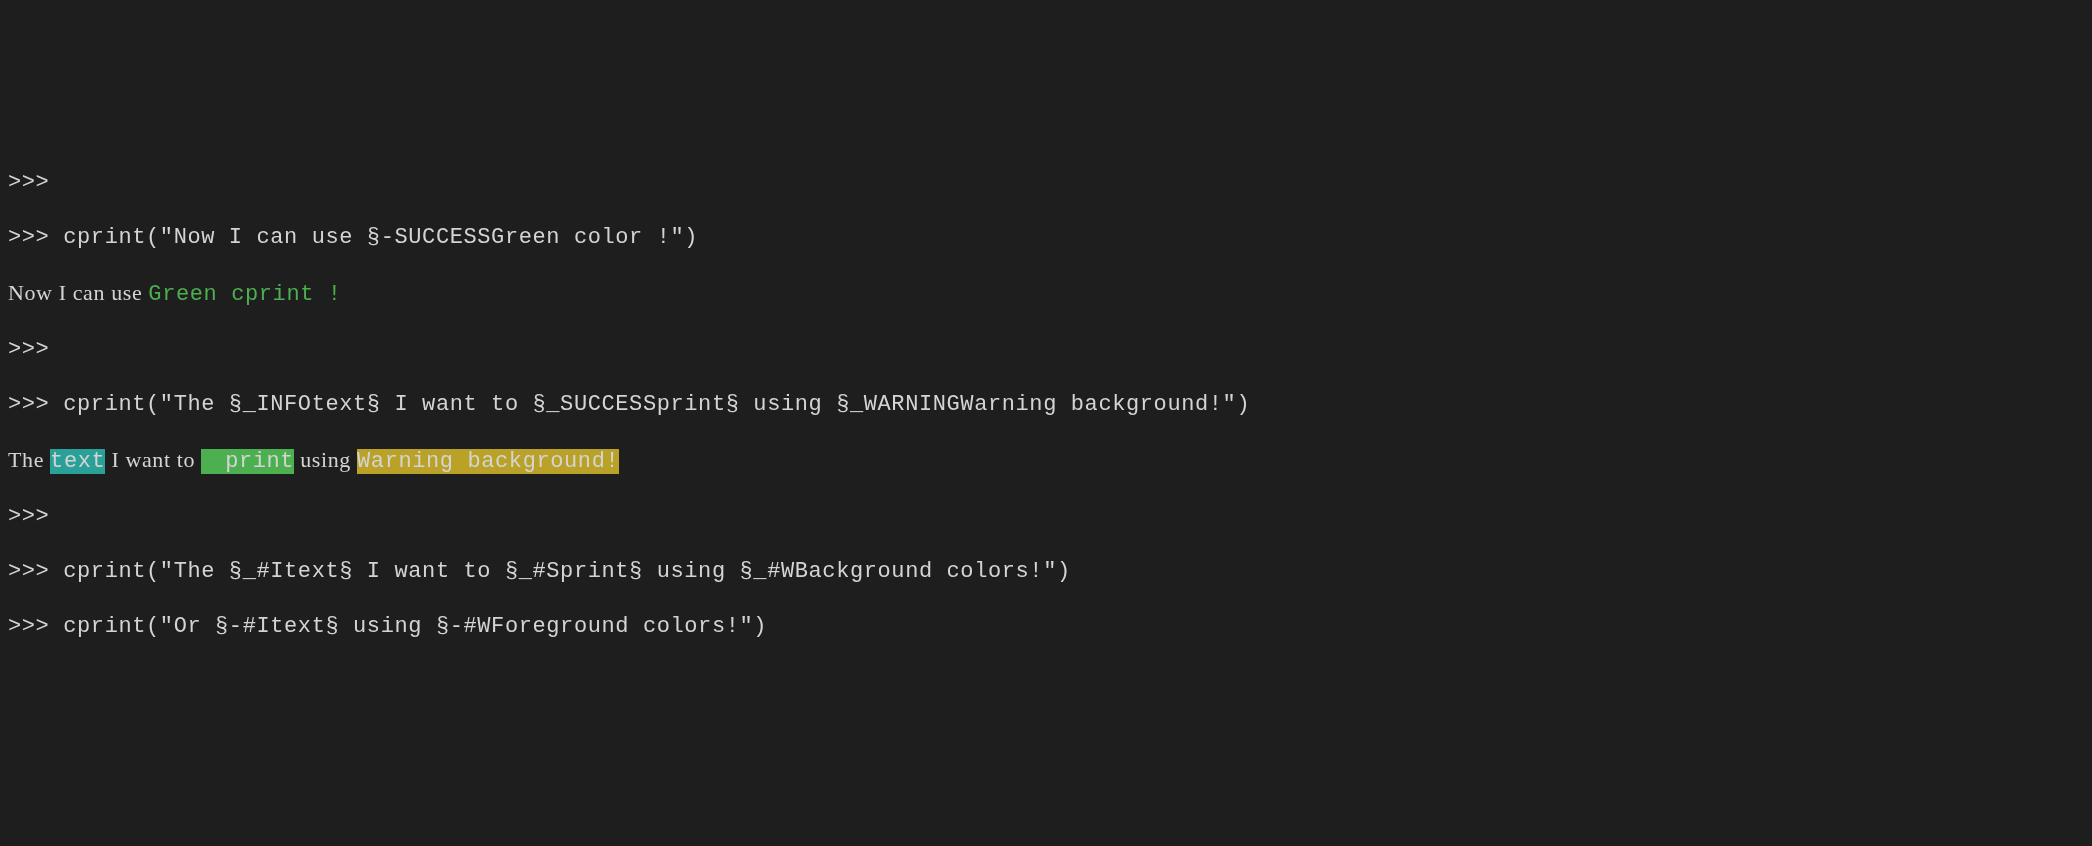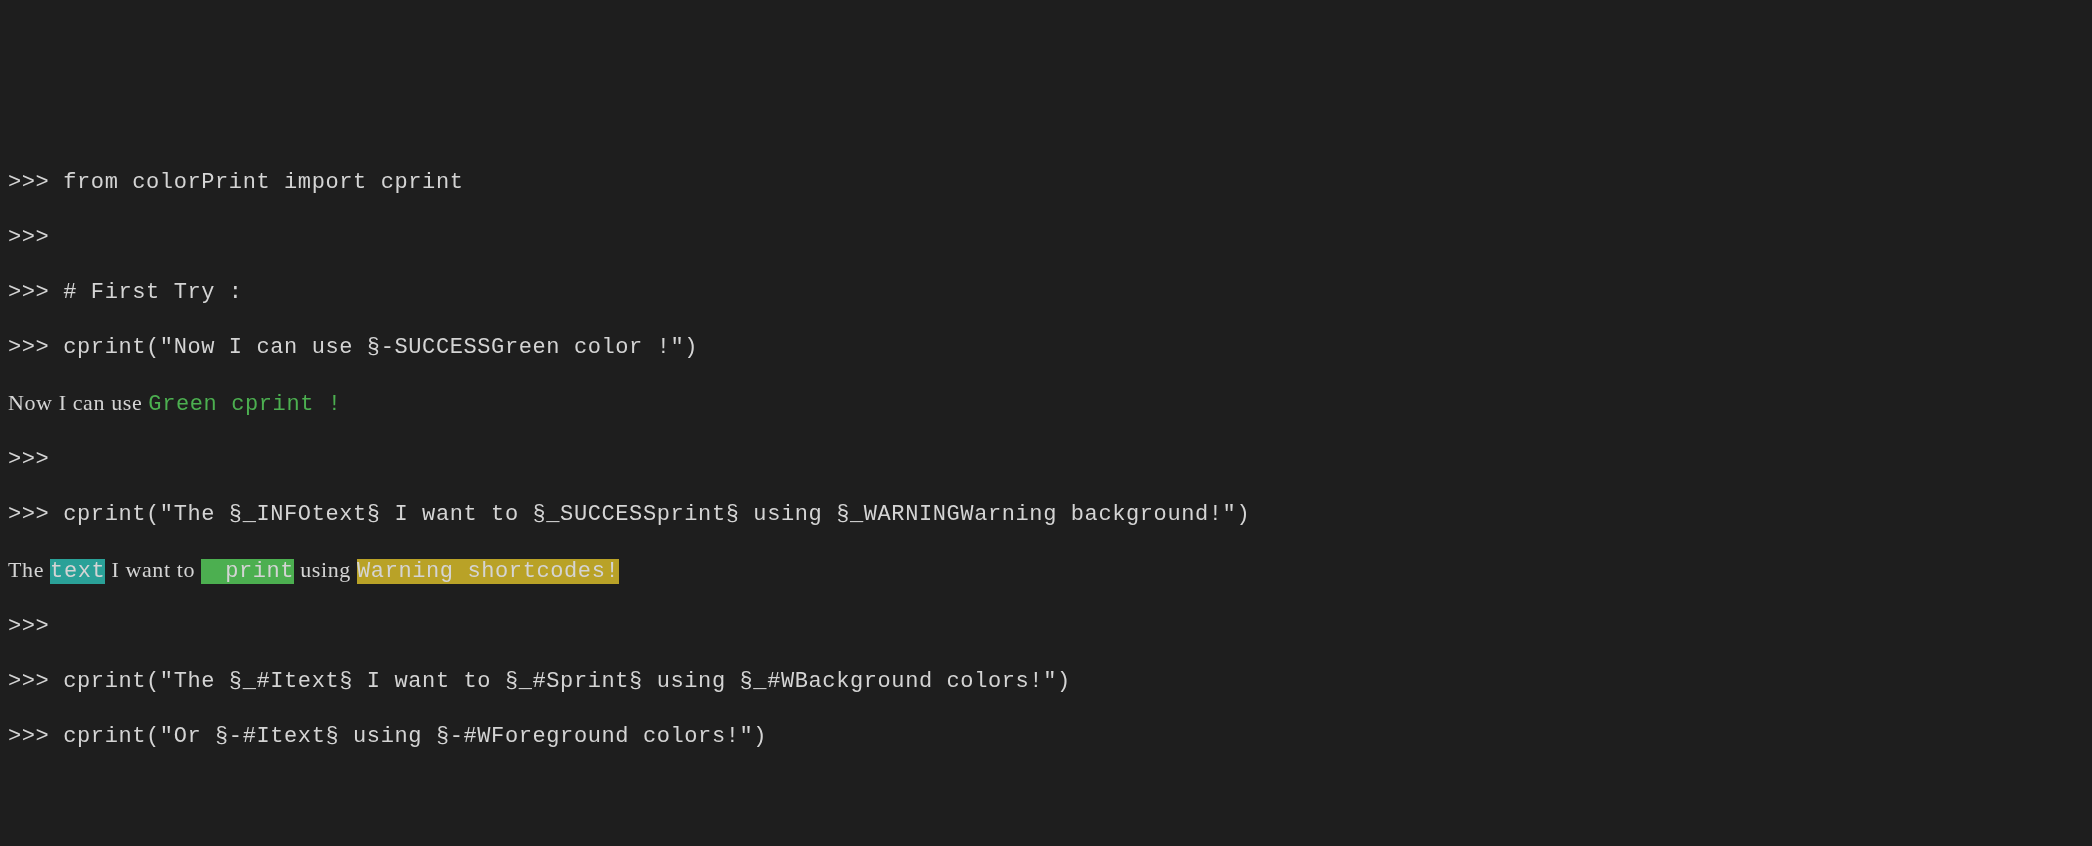--- a/index.html
+++ b/index.html
@@ -24,28 +24,26 @@
   .bg-info    { background: #2aa198; color: #d4d4d4; text-align: right; }
   .bg-success { background: #4caf50; color: #d4d4d4; padding-left: 24px; }
   .bg-warn    { background: #b9a227; color: #d4d4d4; }
 </style>
 </head>
 <body>
 
 
 
 <div class="terminal">
-<span class="line"><span>&gt;&gt;&gt; </span><span>from colorPrint import cprint</span></span>
 <span class="line"><span>&gt;&gt;&gt;</span></span>
-<span class="line"><span>&gt;&gt;&gt; </span><span># First Try :</span></span>
 <span class="line"><span>&gt;&gt;&gt; </span><span>cprint("Now I can use §-SUCCESSGreen color !")</span></span>
 <span class="line"><span class="fg-default">Now I can use </span><span class="fg-green">Green cprint !</span></span>
 <span class="line"><span>&gt;&gt;&gt;</span></span>
 <span class="line"><span>&gt;&gt;&gt; </span><span>cprint("The §_INFOtext§ I want to §_SUCCESSprint§ using §_WARNINGWarning background!")</span></span>
-<span class="line"><span class="fg-default">The </span><span class="bg-info">text</span><span class="fg-default"> I want to </span><span class="bg-success">print</span><span class="fg-default"> using </span><span class="bg-warn">Warning shortcodes!</span></span>
+<span class="line"><span class="fg-default">The </span><span class="bg-info">text</span><span class="fg-default"> I want to </span><span class="bg-success">print</span><span class="fg-default"> using </span><span class="bg-warn">Warning background!</span></span>
 <span class="line"><span>&gt;&gt;&gt;</span></span>
 <span class="line"><span>&gt;&gt;&gt; </span><span>cprint("The §_#Itext§ I want to §_#Sprint§ using §_#WBackground colors!")</span></span>
 <span class="line"><span>&gt;&gt;&gt; </span><span>cprint("Or §-#Itext§ using §-#WForeground colors!")</span></span>
 
 
 
 
 
 
 

